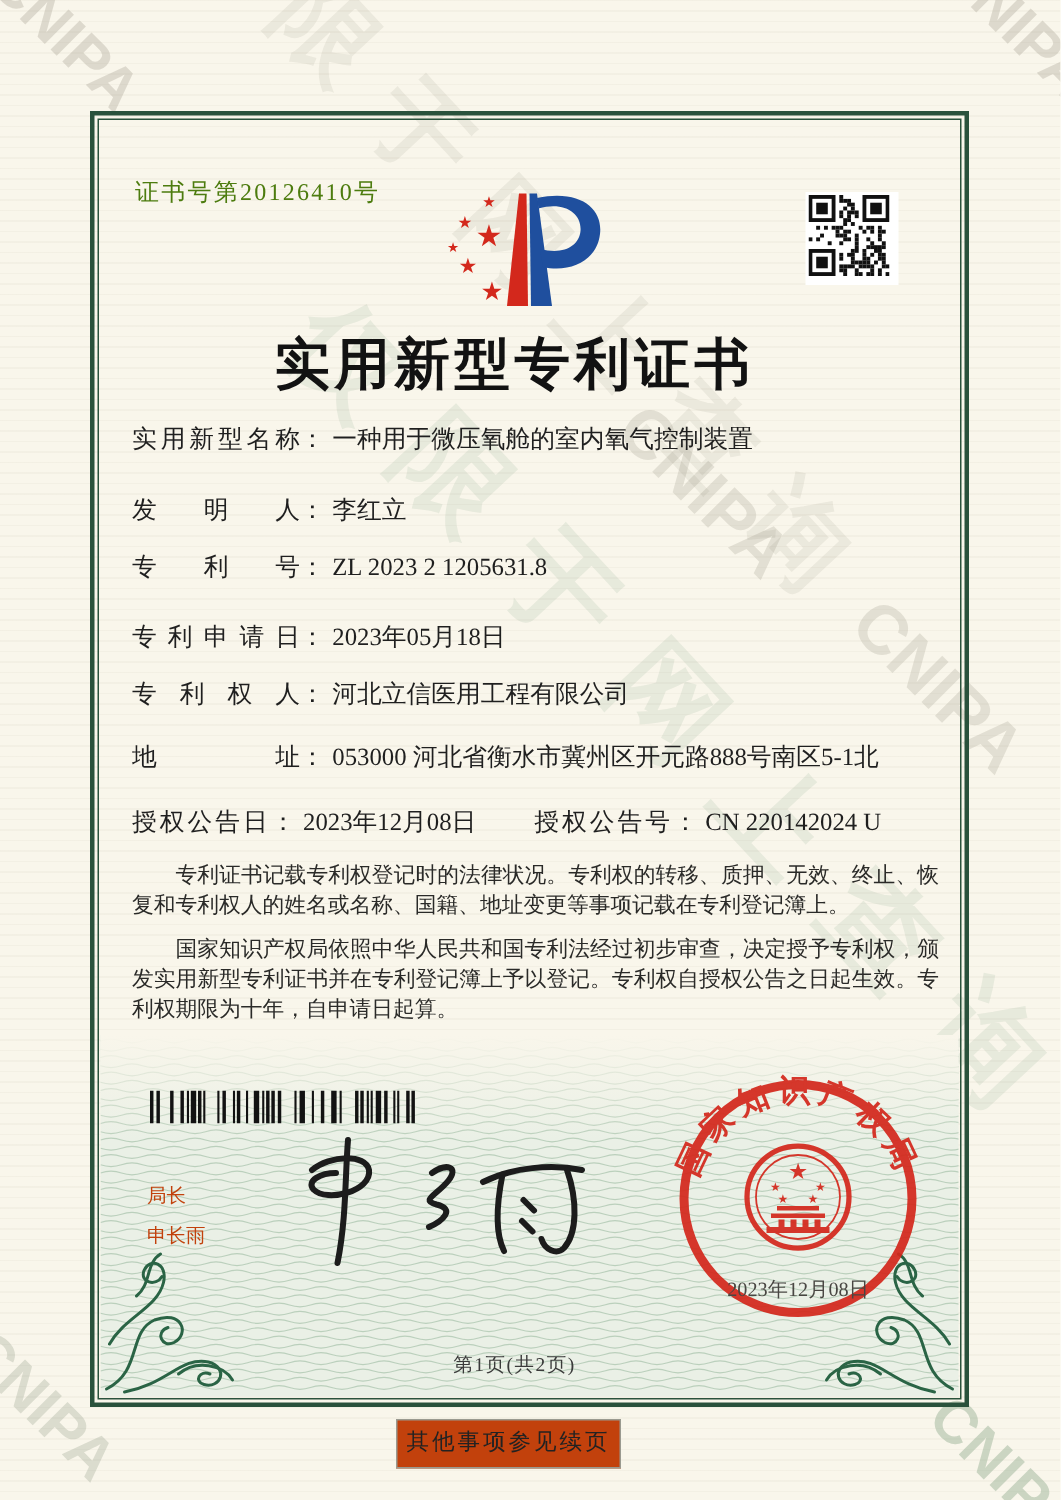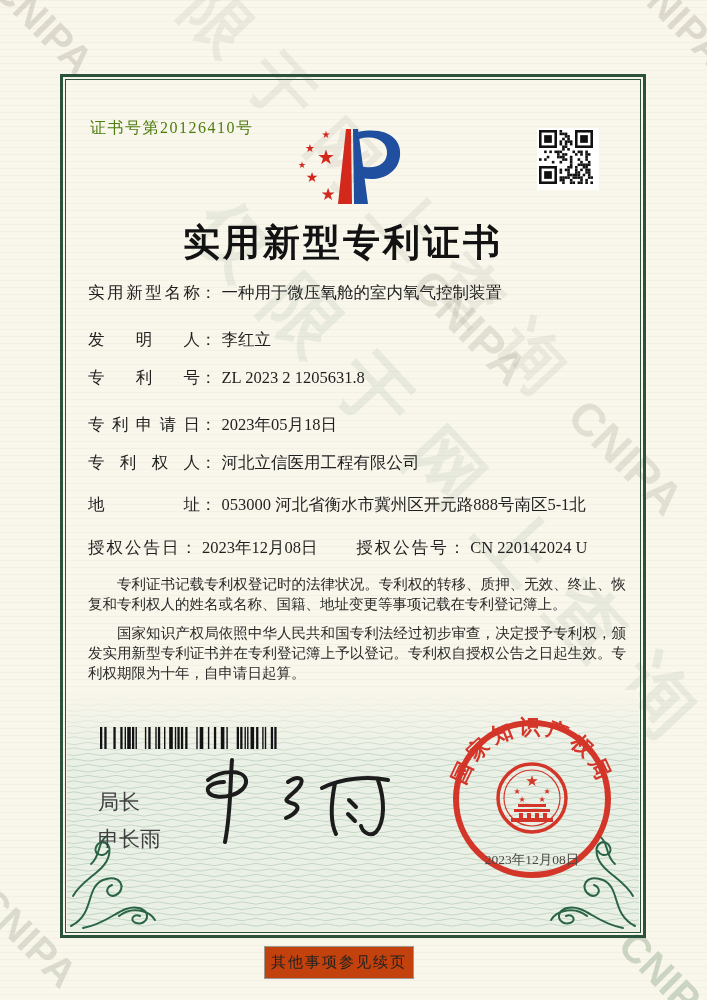--- a/index.html
+++ b/index.html
@@ -35,21 +35,21 @@
   .f-label.narrow{width:auto;text-align-last:auto;letter-spacing:2px;}
   .f-colon{display:inline-block;margin-right:5px;}
   .r1{top:282px;}.r2{top:329px;}.r3{top:367px;}.r4{top:414px;}.r5{top:452px;}.r6{top:494px;}.r7{top:537px;}
   .pair1{display:inline-block;width:264px;}
   
   .body-text{position:absolute;left:88px;top:574px;width:538px;font-size:14.5px;line-height:20px;color:#2a2a28;text-align:justify;}
   .body-text p{margin:0 0 9px 0;text-indent:2em;}
   
   .barcode{position:absolute;left:100px;top:727px;}
   
-  .signer{position:absolute;left:98px;top:788px;font-family:Liberation Mono, monospace;font-size:21px;color:#404040;}
+  .signer{position:absolute;left:98px;top:788px;font-family:Liberation Mono, monospace;font-size:13px;color:#c2410c;}
   .signer div{margin-bottom:9px;}
   .signature{position:absolute;left:192px;top:750px;}
   
   .seal{position:absolute;left:447px;top:714px;width:170px;height:170px;}
   
   .page-no{position:absolute;left:60px;top:901px;width:566px;text-align:center;font-size:13px;letter-spacing:1px;color:#3a3a3a;}
   .footer-note{position:absolute;left:264px;top:946px;width:148px;height:31px;line-height:31px;text-align:center;background:#c2410c;border:1px solid #9a9a90;font-size:15px;letter-spacing:2px;color:#222;}
 </style>
 </head>
 <body>
@@ -340,15 +340,16 @@
             <rect x="80" y="99" width="4" height="5"></rect>
             <rect x="88" y="99" width="4" height="5"></rect>
             <rect x="96" y="99" width="4" height="5"></rect>
           <rect x="64" y="104" width="42" height="4"></rect>
         </g>
         <text x="85" y="150" font-size="13.5" fill="#3d3a36" text-anchor="middle" font-family="Liberation Serif, DejaVu Serif, serif">2023年12月08日</text>
       </g>
     </svg>
   </div>
 
+  <div class="page-no">第1页(共2页)</div>
 
   <div class="footer-note">其他事项参见续页</div>
 </div>
 
 </body></html>

